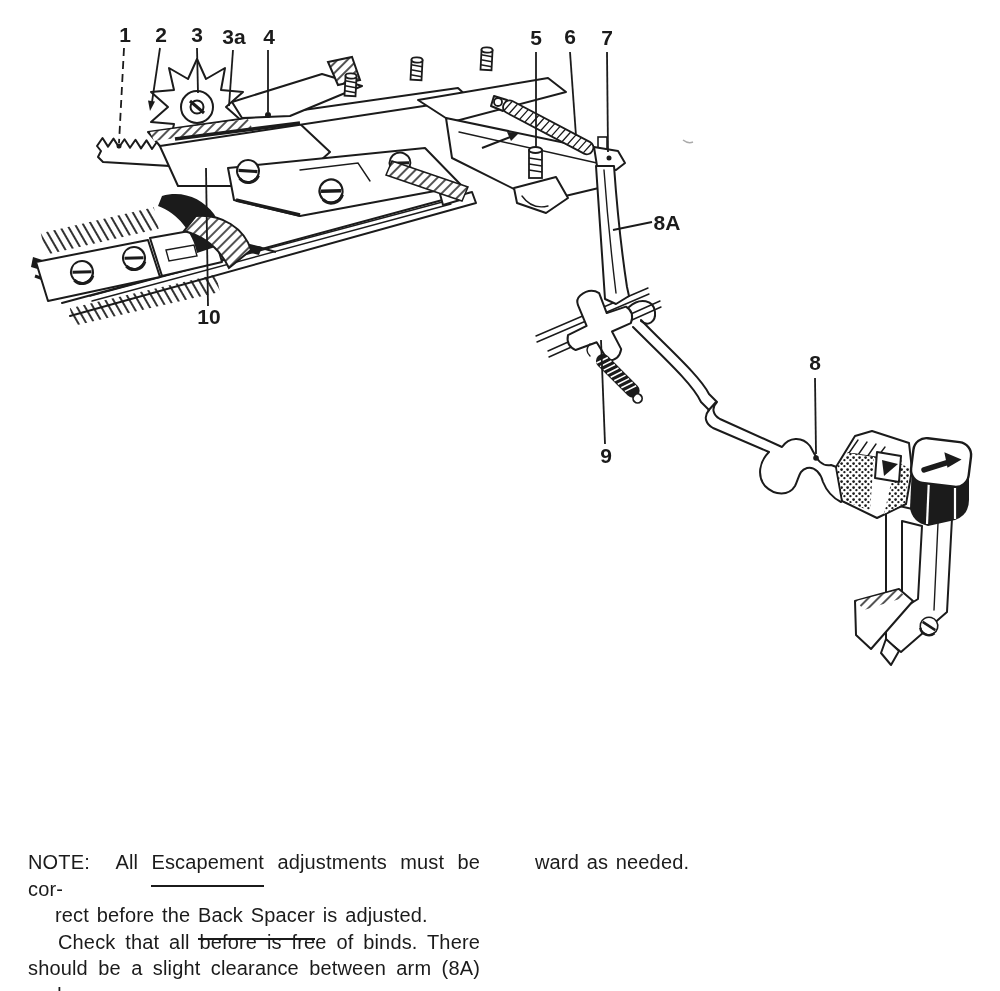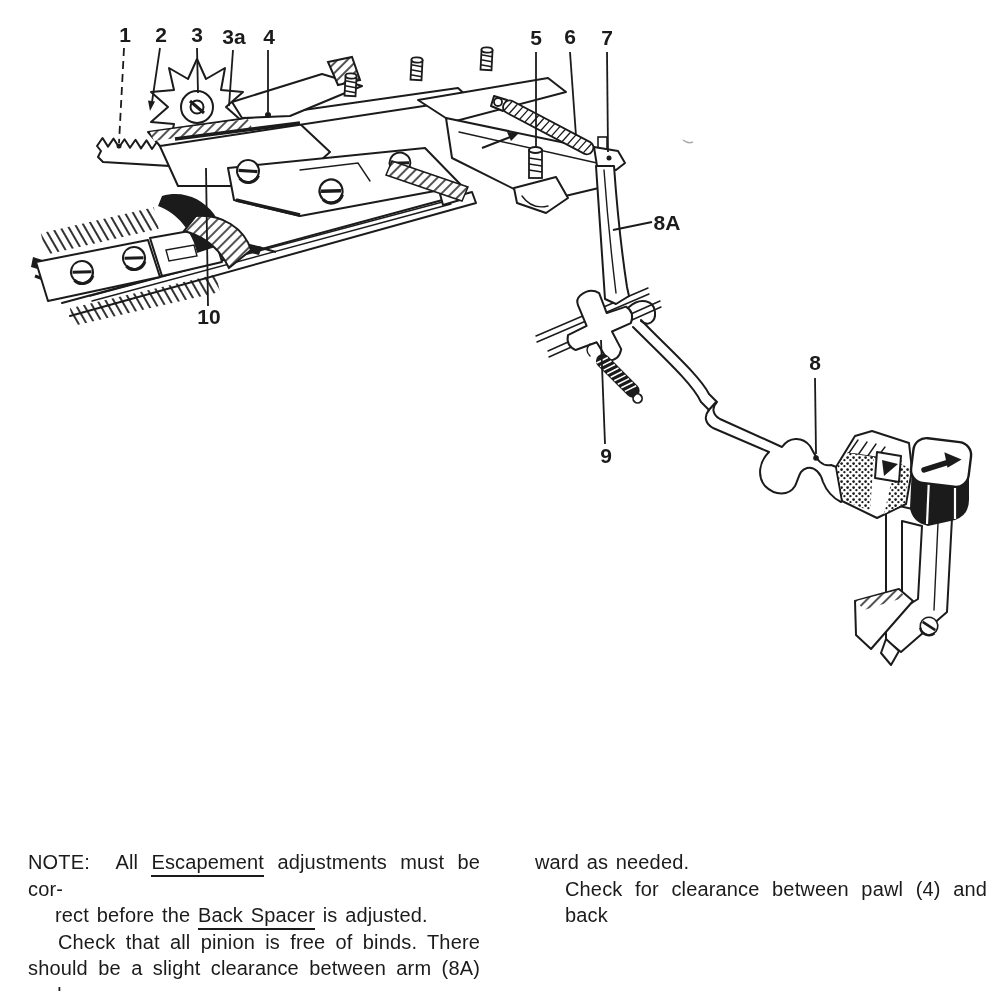--- a/index.html
+++ b/index.html
@@ -14,21 +14,21 @@
   .leader{stroke:#1b1b1b;stroke-width:1.8;fill:none;}
   .callout{font:700 21px "Liberation Sans",sans-serif;fill:#1b1b1b;text-anchor:middle;}
   
   .note{position:absolute;top:849px;font-size:20px;line-height:26.5px;
         letter-spacing:0.15px;word-spacing:2px;}
   .note-left{left:28px;width:452px;}
   .note-right{left:535px;width:452px;}
   .jl{text-align:justify;text-align-last:justify;text-justify:inter-word;}
   .ind{padding-left:30px;}
   .hang{margin-left:27px;}
-  .u{border-bottom:2px solid #1b1b1b;padding-bottom:2px;}
+  .u{border-bottom:2px solid #1b1b1b;padding-bottom:12px;}
 </style>
 </head>
 <body>
 
 <div class="page">
 
   <div class="figure">
     <svg width="1000" height="700" viewBox="0 0 1000 700">
       <defs>
         <pattern id="hatch" patternUnits="userSpaceOnUse" width="7" height="7" patternTransform="rotate(45)">
@@ -247,23 +247,22 @@
           <line class="leader" x1="208" y1="306" x2="206" y2="168"></line>
           <text class="callout" x="209" y="324">10</text>
         </g>
       </g>
     </svg>
   </div>
 
   <div class="note note-left">
     <div class="jl"><span>NOTE:&nbsp; All </span><span class="u">Escapement</span><span> adjustments must be cor-</span></div>
     <div class="hang"><span>rect before the </span><span class="u">Back Spacer</span><span> is adjusted.</span></div>
-    <div class="jl ind">Check that all pinion is free of binds. There</div>
+    <div class="jl ind">Check that all before is free of binds. There</div>
     <div class="jl">should be a slight clearance between arm (8A) and</div>
 
   </div>
 
   <div class="note note-right">
     <div>ward as needed.</div>
-    <div class="jl ind">Check for clearance between pawl (4) and back</div>
   </div>
 
 </div>
 
 </body></html>

